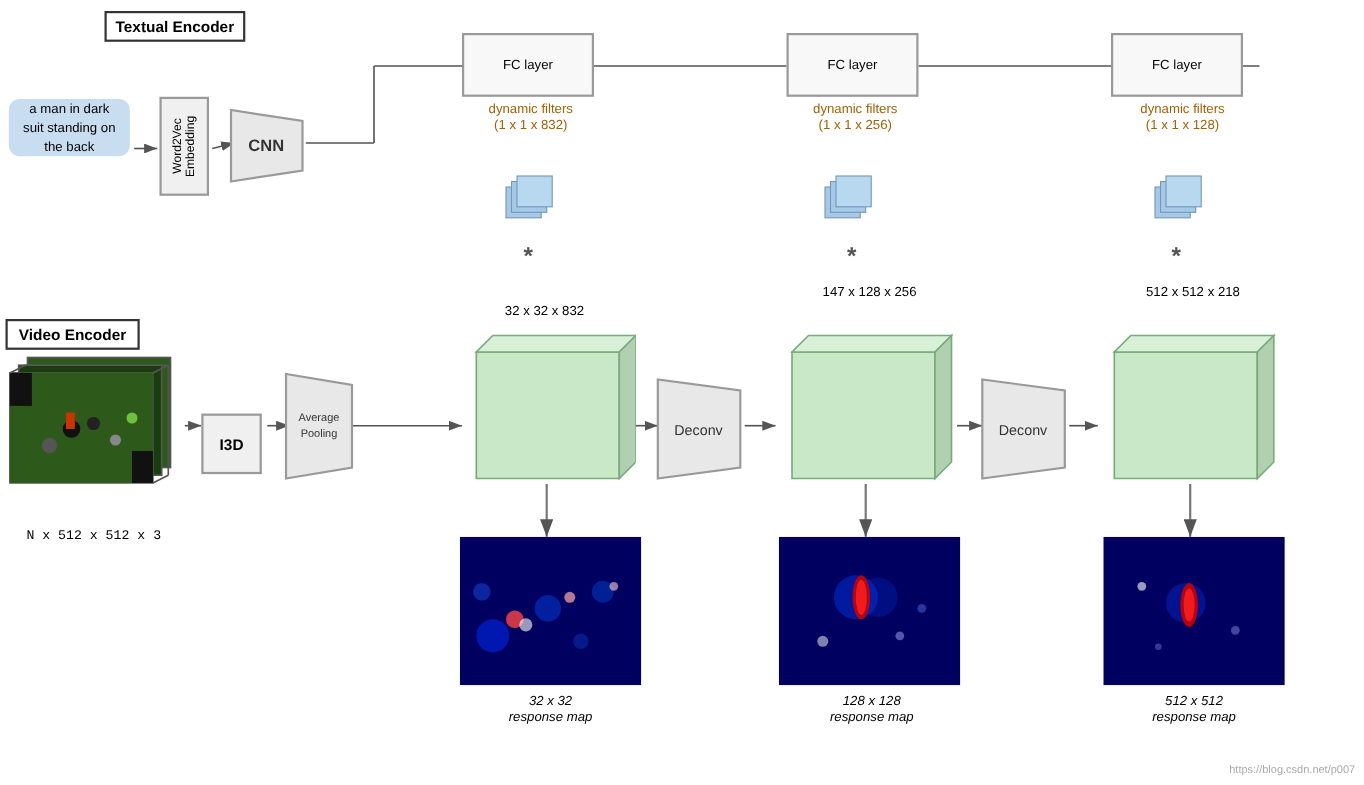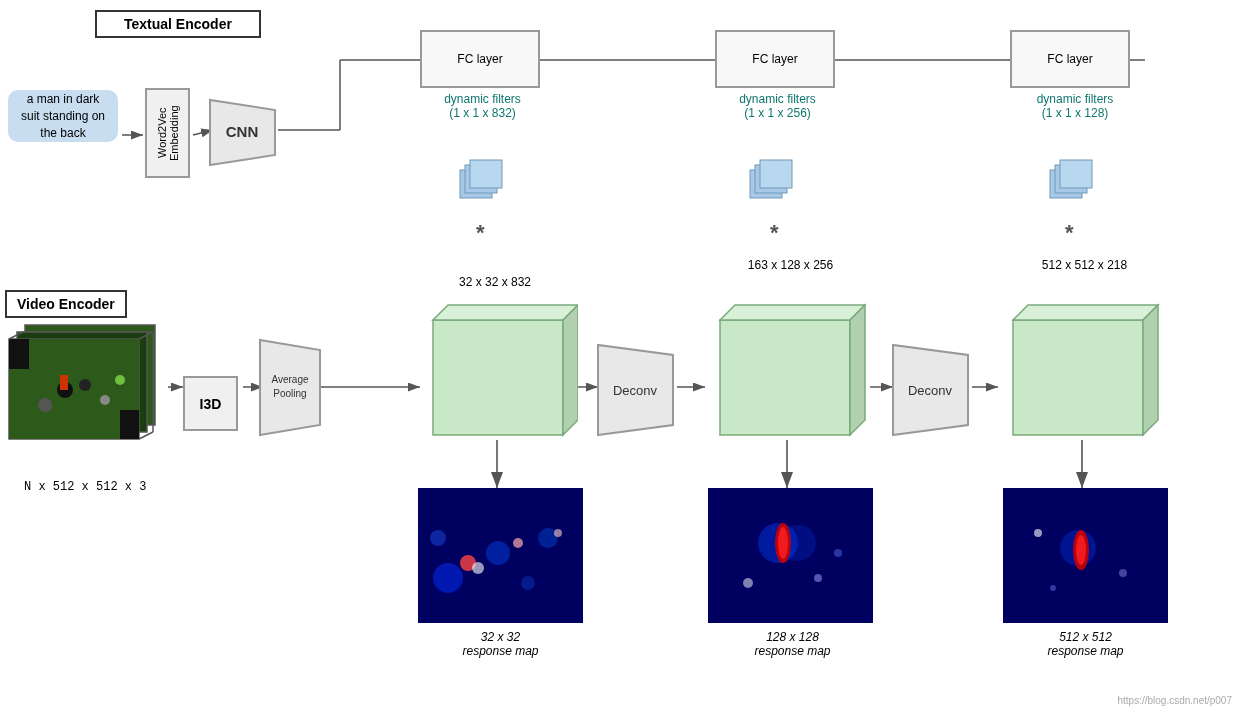--- a/index.html
+++ b/index.html
@@ -19,21 +19,21 @@
       width: 1240px;
       height: 714px;
     }
 
     
     .textual-encoder-box {
       position: absolute;
       top: 10px; left: 95px;
       border: 2px solid #333;
       background: #fff;
-      padding: 4px 27px;
+      padding: 4px 8px;
       font-weight: bold;
       font-size: 14px;
     }
 
     
     .query-box {
       position: absolute;
       top: 90px; left: 8px;
       background: #c8ddf0;
       border-radius: 10px;
@@ -85,21 +85,21 @@
 
     .fc-box-1 { top: 30px; left: 420px; width: 120px; }
     .fc-box-2 { top: 30px; left: 715px; width: 120px; }
     .fc-box-3 { top: 30px; left: 1010px; width: 120px; }
 
     
     .dyn-filters {
       position: absolute;
       font-size: 12px;
       text-align: center;
-      color: #0f766e;
+      color: #a16207;
     }
     .dyn-filters-1 { top: 92px; left: 425px; width: 115px; }
     .dyn-filters-2 { top: 92px; left: 715px; width: 125px; }
     .dyn-filters-3 { top: 92px; left: 1010px; width: 130px; }
 
     
     .arrows-svg {
       position: absolute;
       top: 0; left: 0;
       width: 1240px;
@@ -282,21 +282,21 @@
   </svg>
 
   <div style="position:absolute;top:220px;left:476px;font-size:22px;font-weight:bold;color:#555;">*</div>
   <div style="position:absolute;top:220px;left:770px;font-size:22px;font-weight:bold;color:#555;">*</div>
   <div style="position:absolute;top:220px;left:1065px;font-size:22px;font-weight:bold;color:#555;">*</div>
 
   <div class="dim-label" style="top:258px;left:430px;width:130px;margin-top:17px;">
     <span>32 x 32 x 832</span>
   </div>
   <div class="dim-label" style="top:258px;left:718px;width:145px;">
-    <span>163 x 128 x 256</span>
+    <span>147 x 128 x 256</span>
   </div>
   <div class="dim-label" style="top:258px;left:1012px;width:145px;">
     <span>512 x 512 x 218</span>
   </div>
 
   <svg style="position:absolute;top:280px;left:418px;" width="160" height="165">
 
     <polygon points="15,40 145,40 145,155 15,155" fill="#c8e8c8" stroke="#7aaa7a" stroke-width="1.5"></polygon>
 
     <polygon points="15,40 145,40 160,25 30,25" fill="#d8f0d8" stroke="#7aaa7a" stroke-width="1.5"></polygon>

